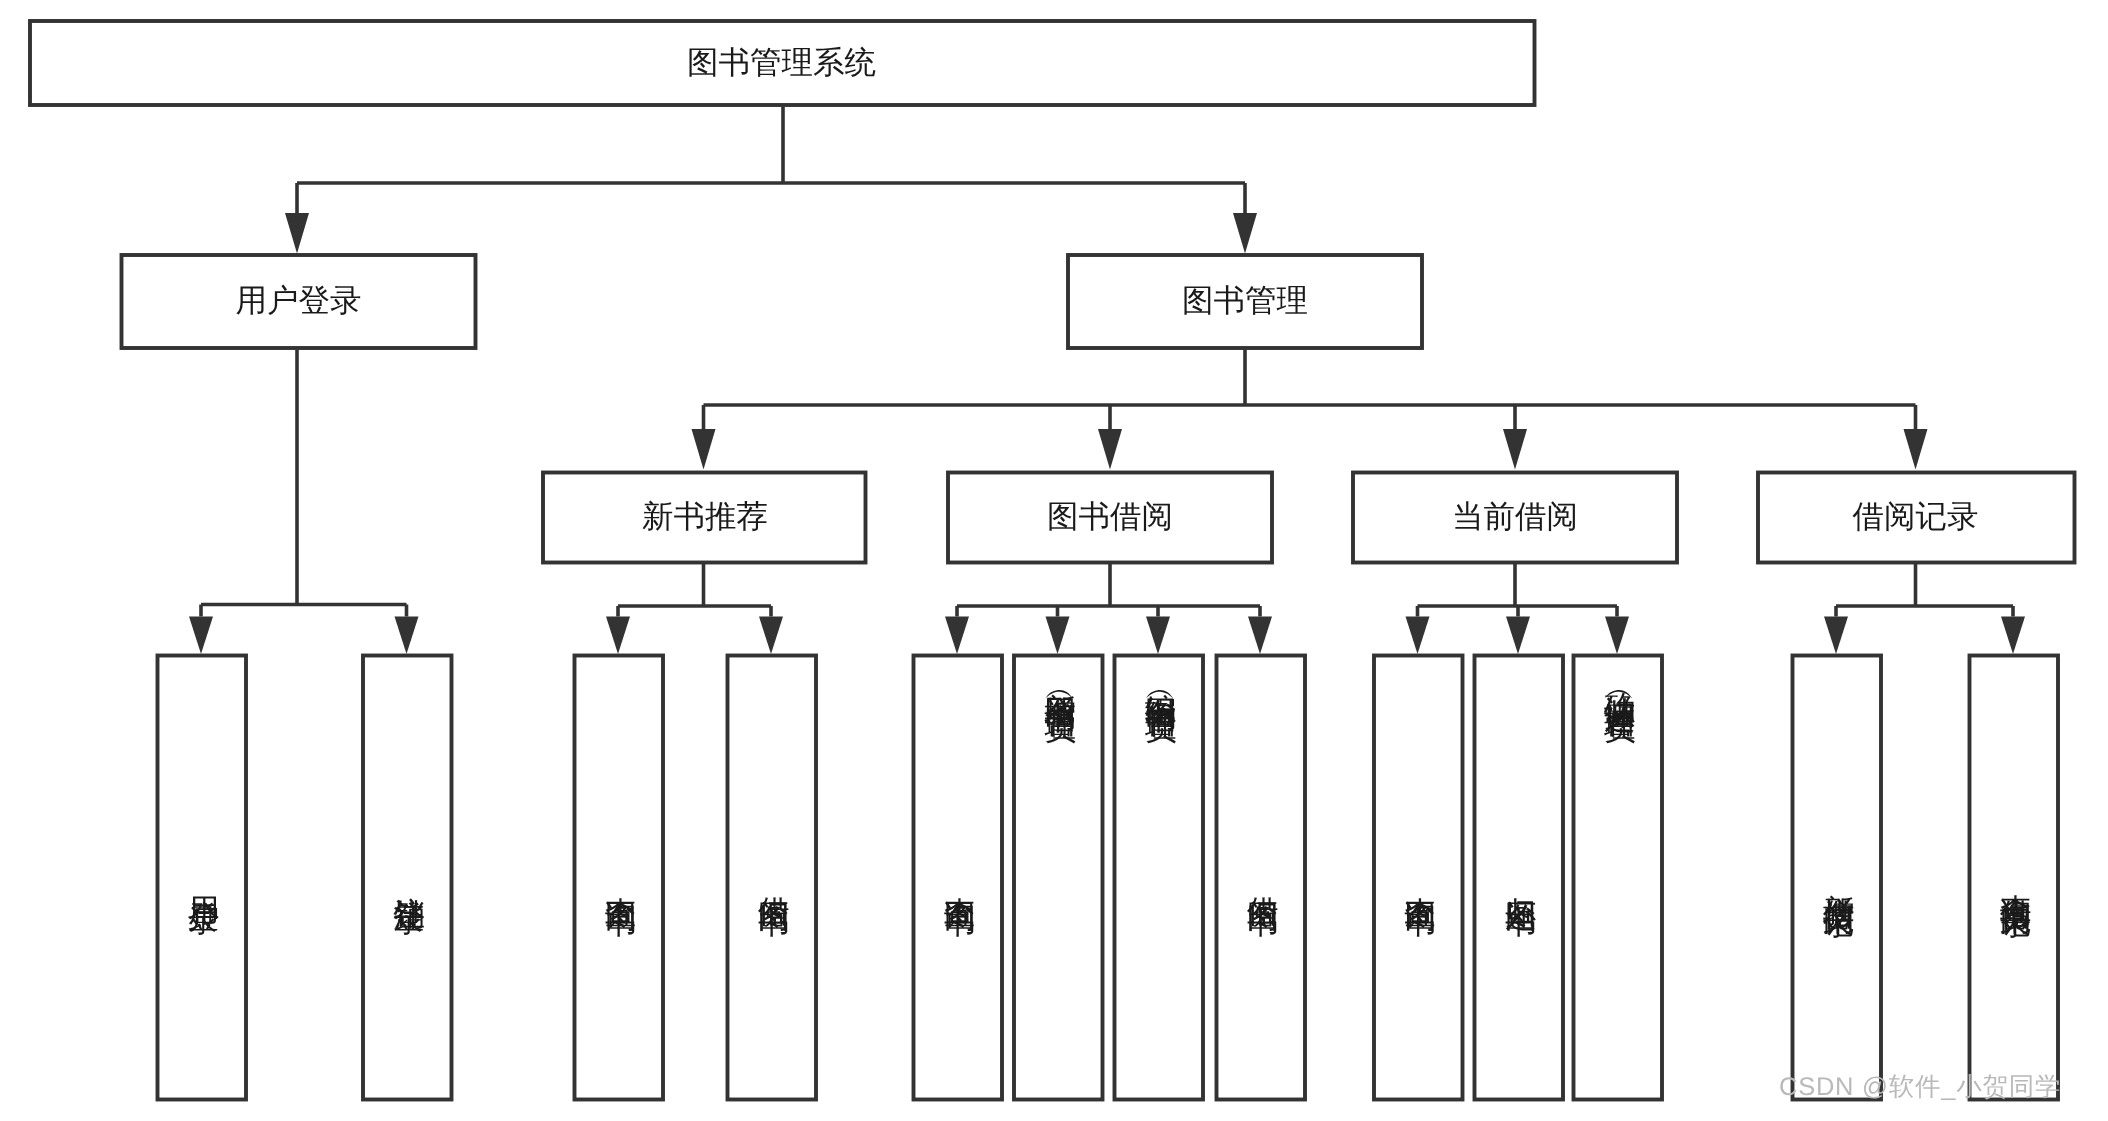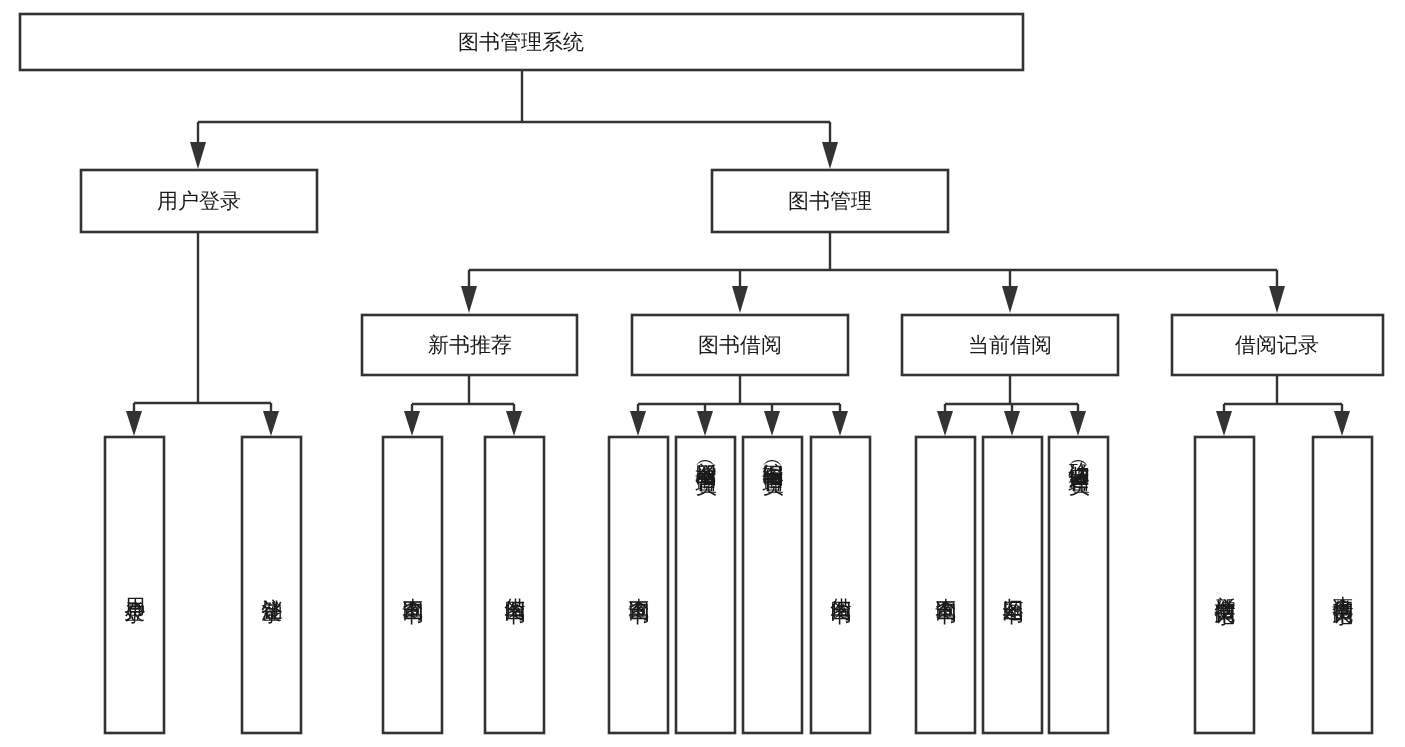--- a/index.html
+++ b/index.html
@@ -216,14 +216,15 @@
   <div class="leaf-label-wrap" style="left:743px; top:437px; width:59px; height:296px; justify-content:flex-start; padding-top:8px; box-sizing:border-box;">编辑图书（管理员）</div>
   <div class="leaf-label-wrap" style="left:811px; top:437px; width:59px; height:296px;">借阅图书</div>
 
   <div class="leaf-label-wrap" style="left:916px; top:437px; width:59px; height:296px;">查询图书</div>
   <div class="leaf-label-wrap" style="left:983px; top:437px; width:59px; height:296px;">归还图书</div>
   <div class="leaf-label-wrap" style="left:1049px; top:437px; width:59px; height:296px; justify-content:flex-start; padding-top:8px; box-sizing:border-box;">确认归还（管理员）</div>
 
   <div class="leaf-label-wrap" style="left:1195px; top:437px; width:59px; height:296px;">新增借阅记录</div>
   <div class="leaf-label-wrap" style="left:1313px; top:437px; width:59px; height:296px;">查询借阅记录</div>
 
+  <div class="watermark">CSDN @软件_小贺同学</div>
 
 </div>
 
 </body></html>

